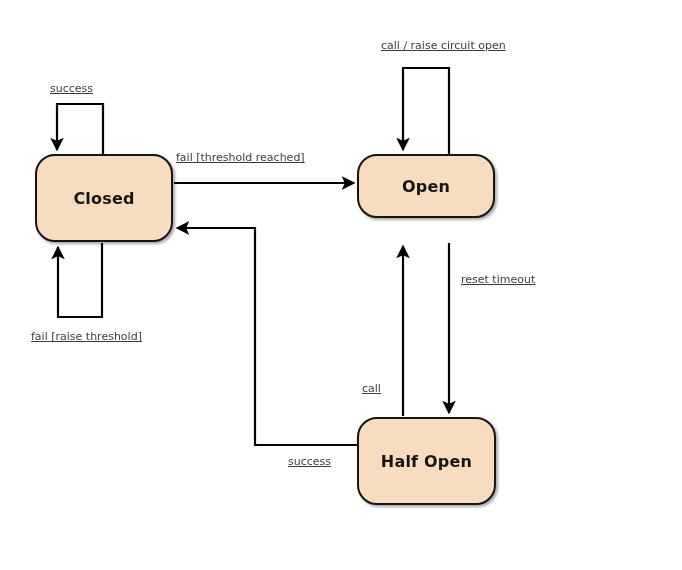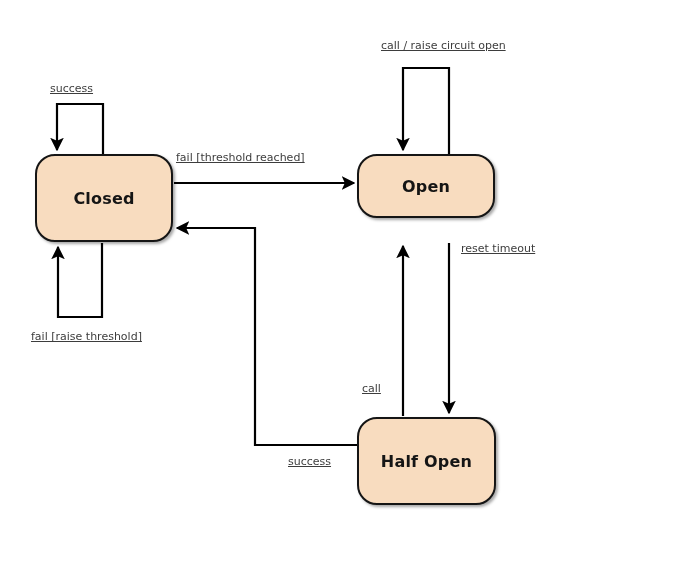--- a/index.html
+++ b/index.html
@@ -48,21 +48,21 @@
     font-size: 11px;
     color: #3d3d3d;
     white-space: nowrap;
     line-height: 16px;
     text-decoration: underline;
   }
   .lbl-success-top       { left: 50px;  top: 81px;  }
   .lbl-fail-under        { left: 31px;  top: 329px; }
   .lbl-fail-threshold    { left: 176px; top: 150px; text-align: center; }
   .lbl-call-raise        { left: 381px; top: 38px;  }
-  .lbl-reset-timeout     { left: 461px; top: 241px; }
+  .lbl-reset-timeout     { left: 461px; top: 272px; }
   .lbl-fail              { left: 362px; top: 381px; }
   .lbl-success-bottom    { left: 288px; top: 454px; }
 </style>
 </head>
 <body>
 
 <div class="canvas">
 
   <svg class="edges-layer" width="682" height="570" viewBox="0 0 682 570" xmlns="http://www.w3.org/2000/svg">
     <defs>

